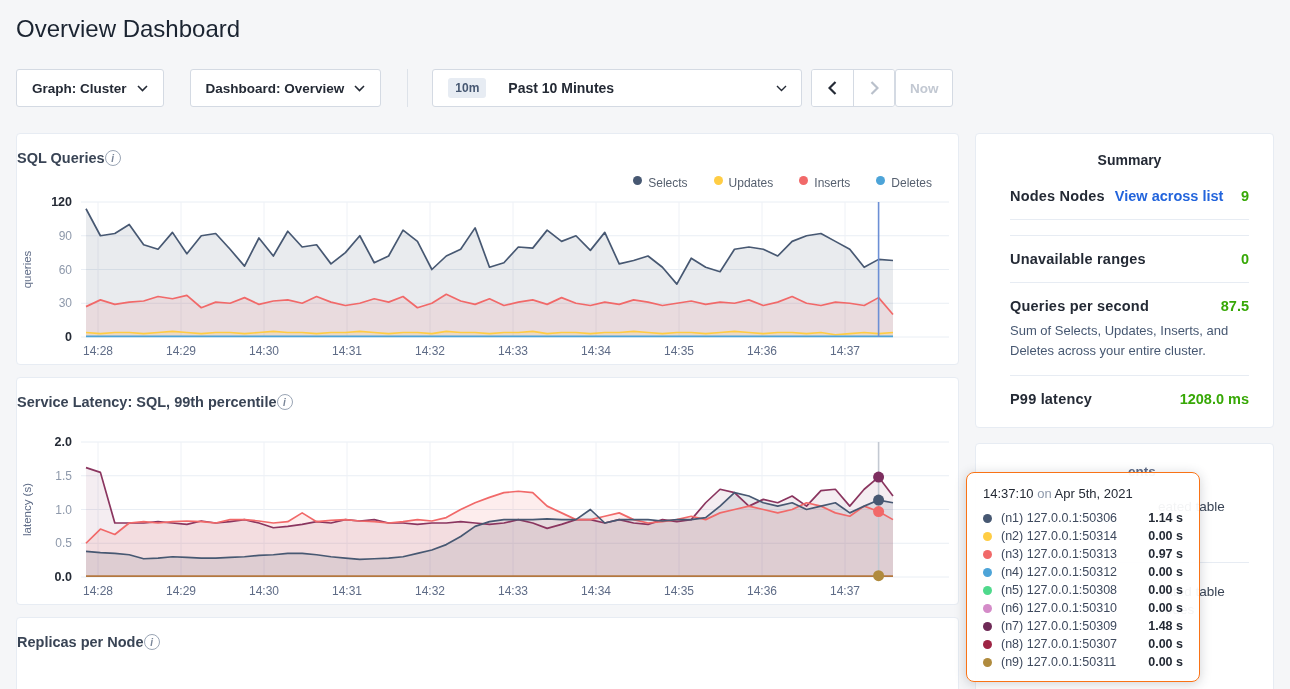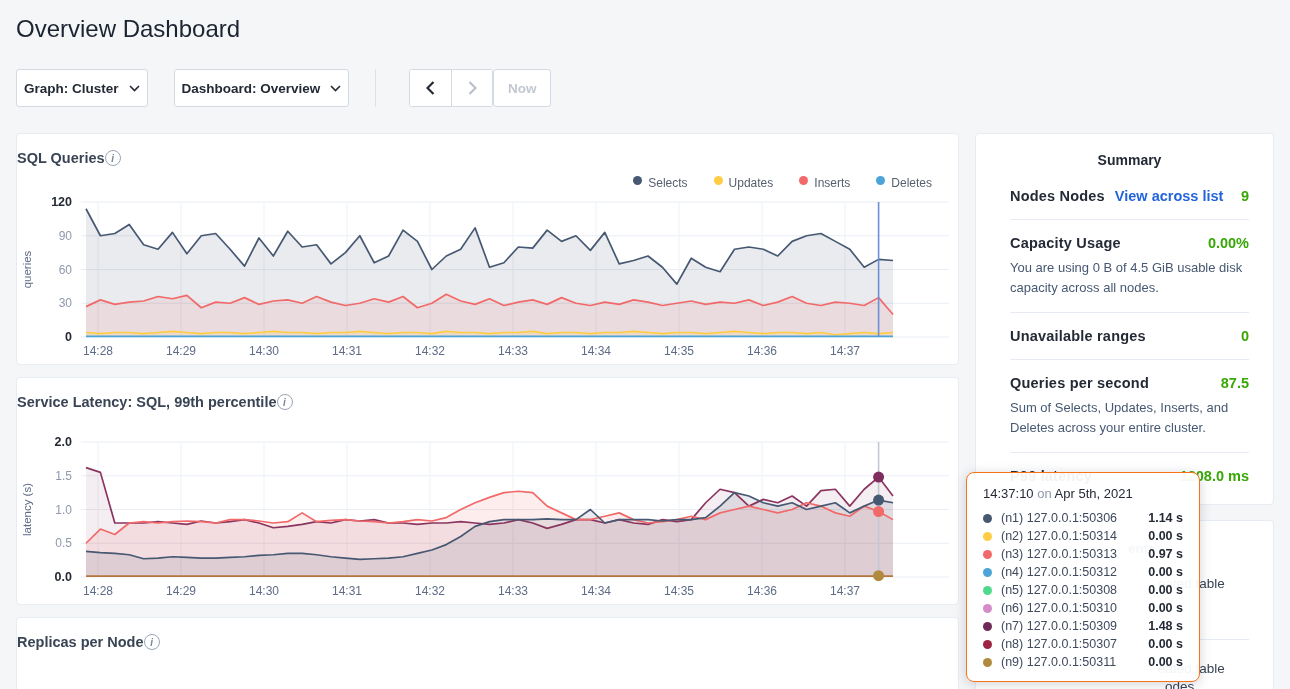--- a/index.html
+++ b/index.html
@@ -8,21 +8,21 @@
     width:1290px; height:689px; overflow:hidden; position:relative;
     background:#f5f6f8; color:#242a35;
     font-family:"Liberation Sans", sans-serif;
   }
   .page-title { font-size:24px; font-weight:500; color:#1b2431; margin:15px 0 0 16px; }
 
   
   .toolbar { display:flex; align-items:center; margin:26px 16px 0 16px; height:38px; }
   .btn {
     background:#fff; border:1px solid #d4dae3; border-radius:3px; height:38px;
-    display:flex; align-items:center; gap:10px; padding:0 7px;
+    display:flex; align-items:center; gap:10px; padding:0 15px;
     font-size:13.5px; font-weight:700; color:#242a35; cursor:pointer;text-align:center;
   }
   .vdivider { width:1px; height:38px; background:#dde2e9; margin:0 24px 0 26px; }
   .dd-gap { width:26px; }
   .time-select { width:370px; justify-content:flex-start; position:relative; }
   .time-badge { background:#e7ecf3; color:#475872; font-size:12px; font-weight:700; border-radius:3px; padding:3px 7px; }
   .time-label { font-size:14px; font-weight:700; margin-left:12px; }
   .time-select .chev { position:absolute; right:14px; }
   .pager { display:flex; border:1px solid #d4dae3; border-radius:3px; background:#fff; margin-left:9px; height:38px; overflow:hidden; }
   .pager .pbtn { width:41px; display:flex; align-items:center; justify-content:center; cursor:pointer; background:#fff; border:none; }
@@ -98,20 +98,29 @@
   <span class="dd-gap"></span>
   <button class="btn">
     <span>Dashboard: Overview</span>
     <span class="chev">
       <svg width="11" height="7" viewBox="0 0 11 7">
           <polyline points="1,1 5.5,5.5 10,1" fill="none" stroke="#242a35" stroke-width="1.6"></polyline>
         </svg>
     </span>
   </button>
   <span class="vdivider"></span>
+  <button class="btn time-select">
+    <span class="time-badge">10m</span>
+    <span class="time-label">Past 10 Minutes</span>
+    <span class="chev">
+      <svg width="11" height="7" viewBox="0 0 11 7">
+          <polyline points="1,1 5.5,5.5 10,1" fill="none" stroke="#242a35" stroke-width="1.4"></polyline>
+        </svg>
+    </span>
+  </button>
   <span class="pager">
     <button class="pbtn">
       <svg width="9" height="14" viewBox="0 0 9 14">
           <polyline points="7.5,1 1.5,7 7.5,13" fill="none" stroke="#242a35" stroke-width="2.2"></polyline>
         </svg>
     </button>
     <button class="pbtn">
       <svg width="9" height="14" viewBox="0 0 9 14">
           <polyline points="1.5,1 7.5,7 1.5,13" fill="none" stroke="#b9c0cb" stroke-width="2.2"></polyline>
         </svg>
@@ -255,27 +264,20 @@
       <div class="summary-title">Summary</div>
       <div id="summary-rows">
           <div class="sum-row">
             <div class="sum-head">
               <span class="sum-label">Nodes Nodes</span>
               <a class="sum-link" style="color: rgb(34, 100, 220);">View across list</a>
               <span class="sum-value" style="color: rgb(55, 168, 6);">9</span>
             </div>
           </div>
           <hr class="sum-div">
-          <div class="sum-row">
-            <div class="sum-head">
-              <span class="sum-label">Capacity Usage</span>
-              <span class="sum-value" style="color: rgb(55, 168, 6);">0.00%</span>
-            </div>
-            <p class="sum-desc">You are using 0 B of 4.5 GiB usable disk capacity across all nodes.</p>
-          </div>
           <hr class="sum-div">
           <div class="sum-row">
             <div class="sum-head">
               <span class="sum-label">Unavailable ranges</span>
               <span class="sum-value" style="color: rgb(55, 168, 6);">0</span>
             </div>
           </div>
           <hr class="sum-div">
           <div class="sum-row">
             <div class="sum-head">

